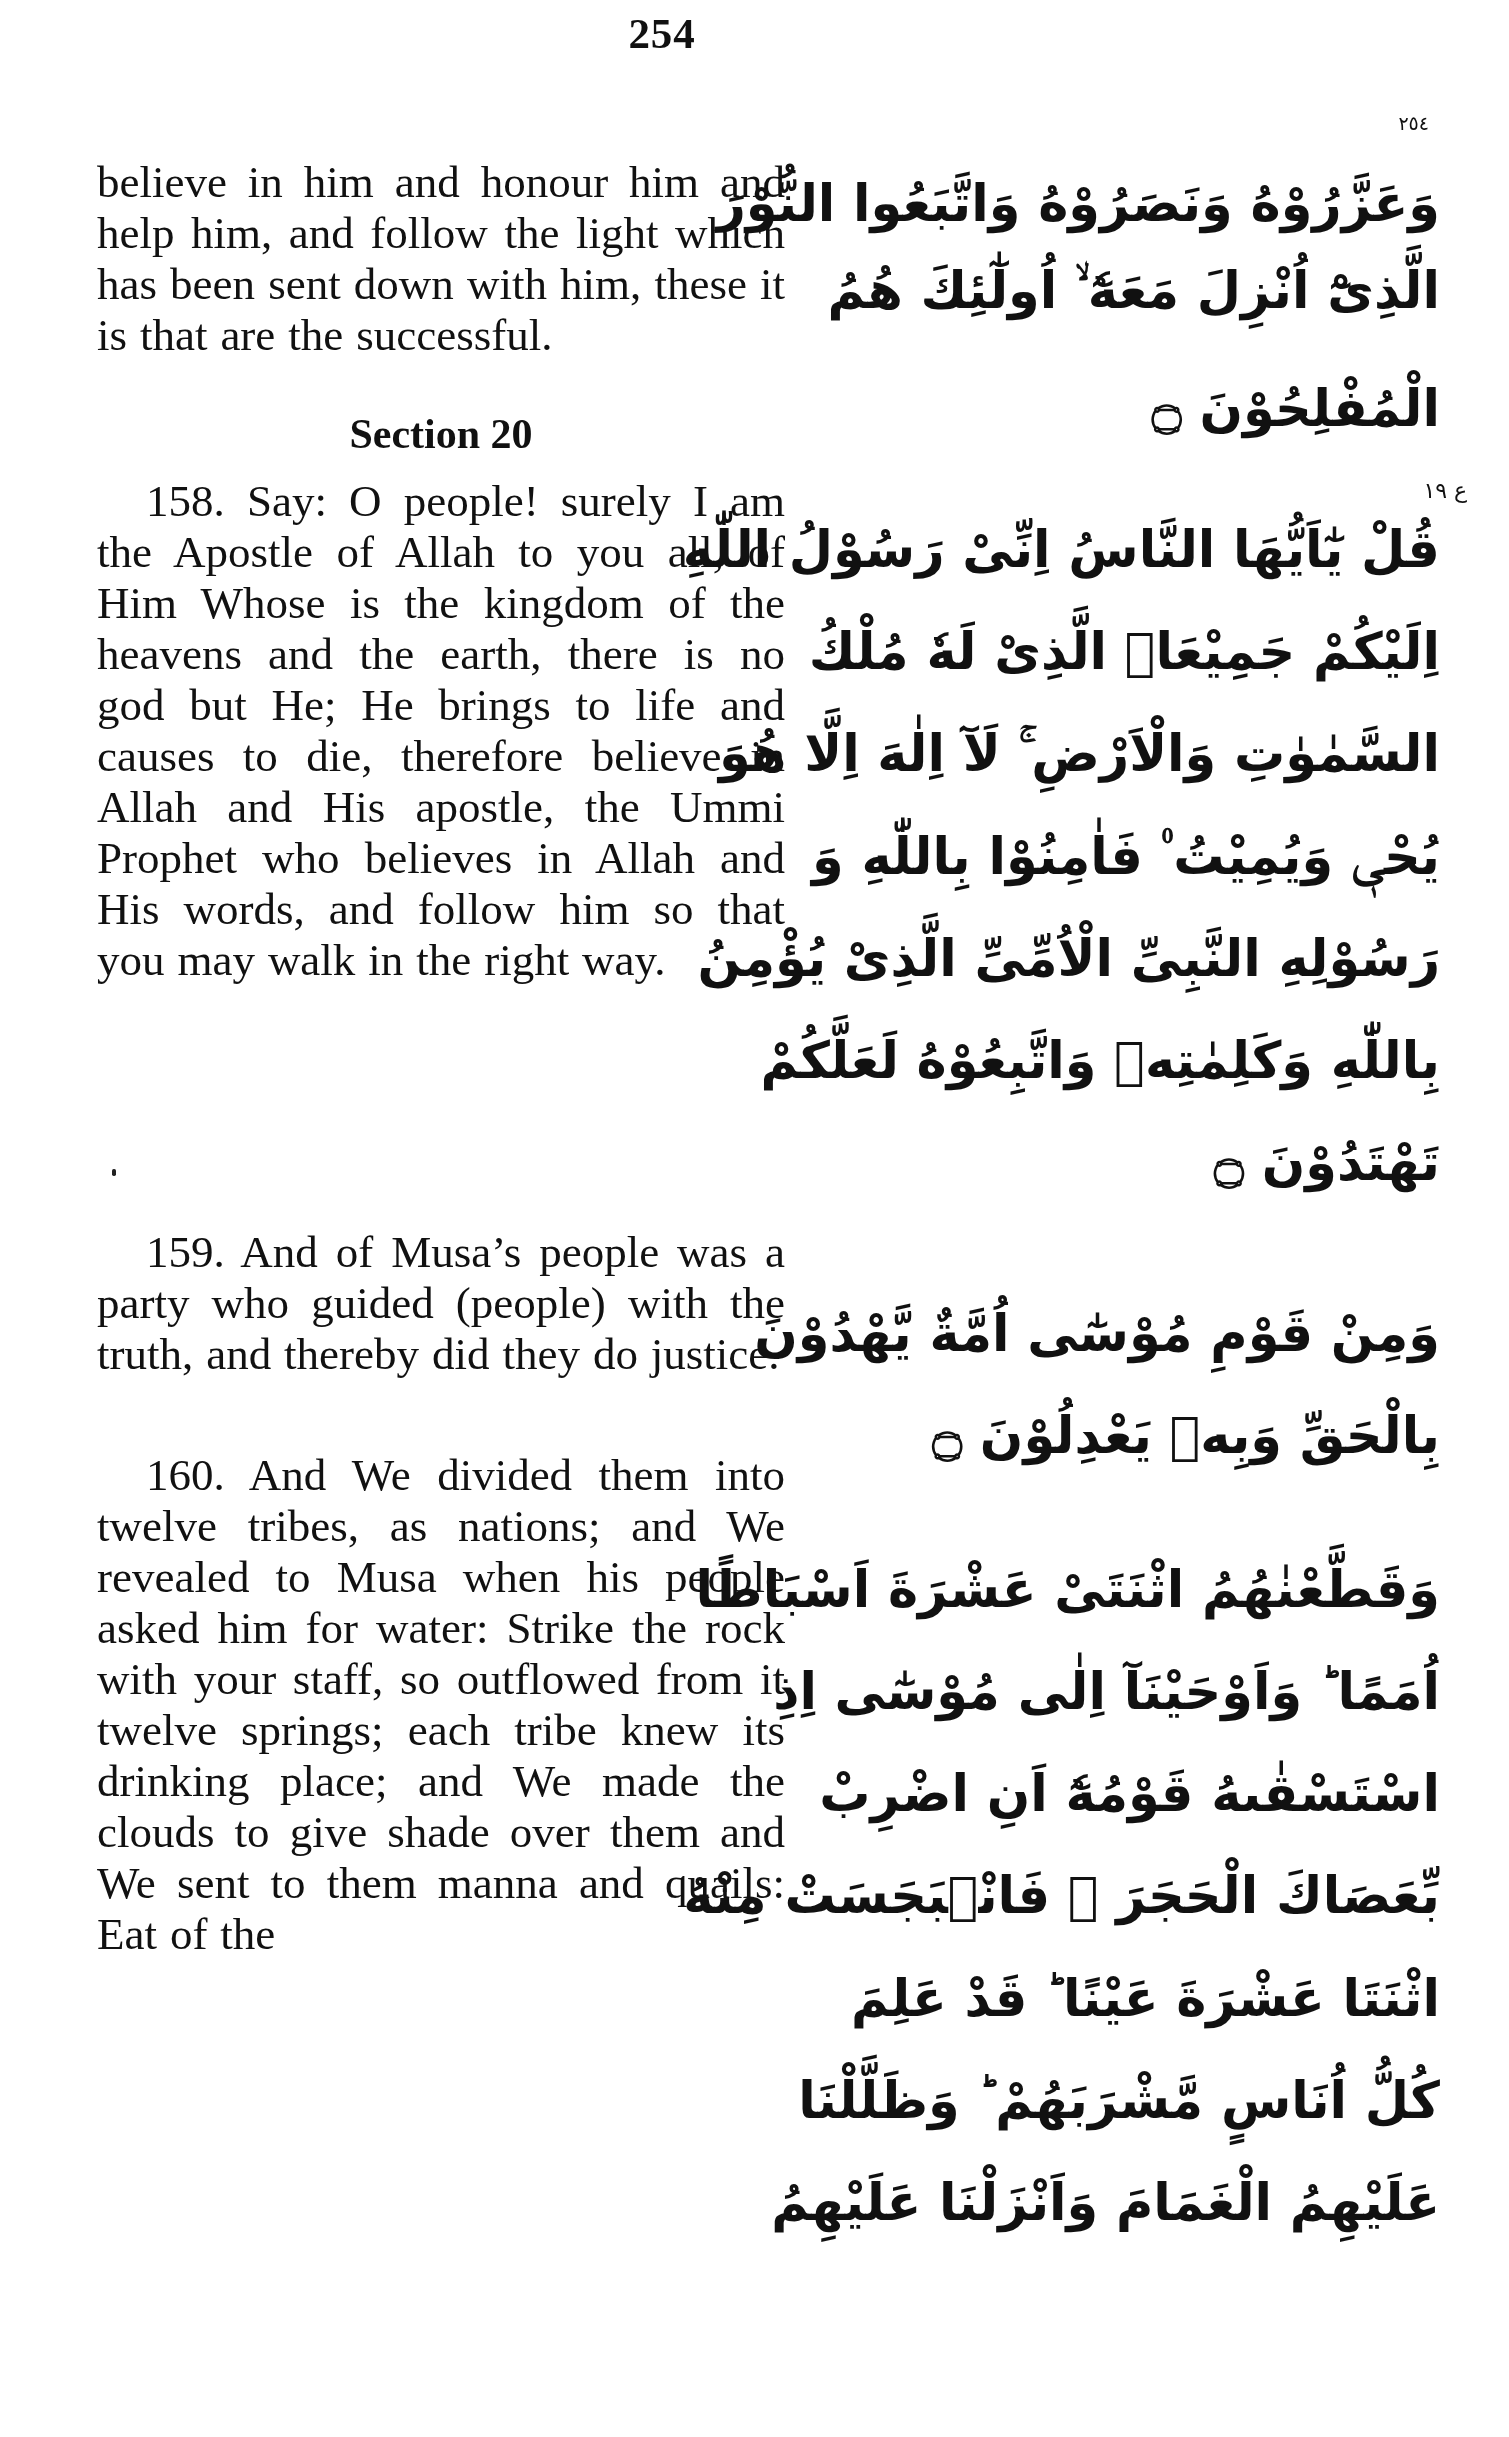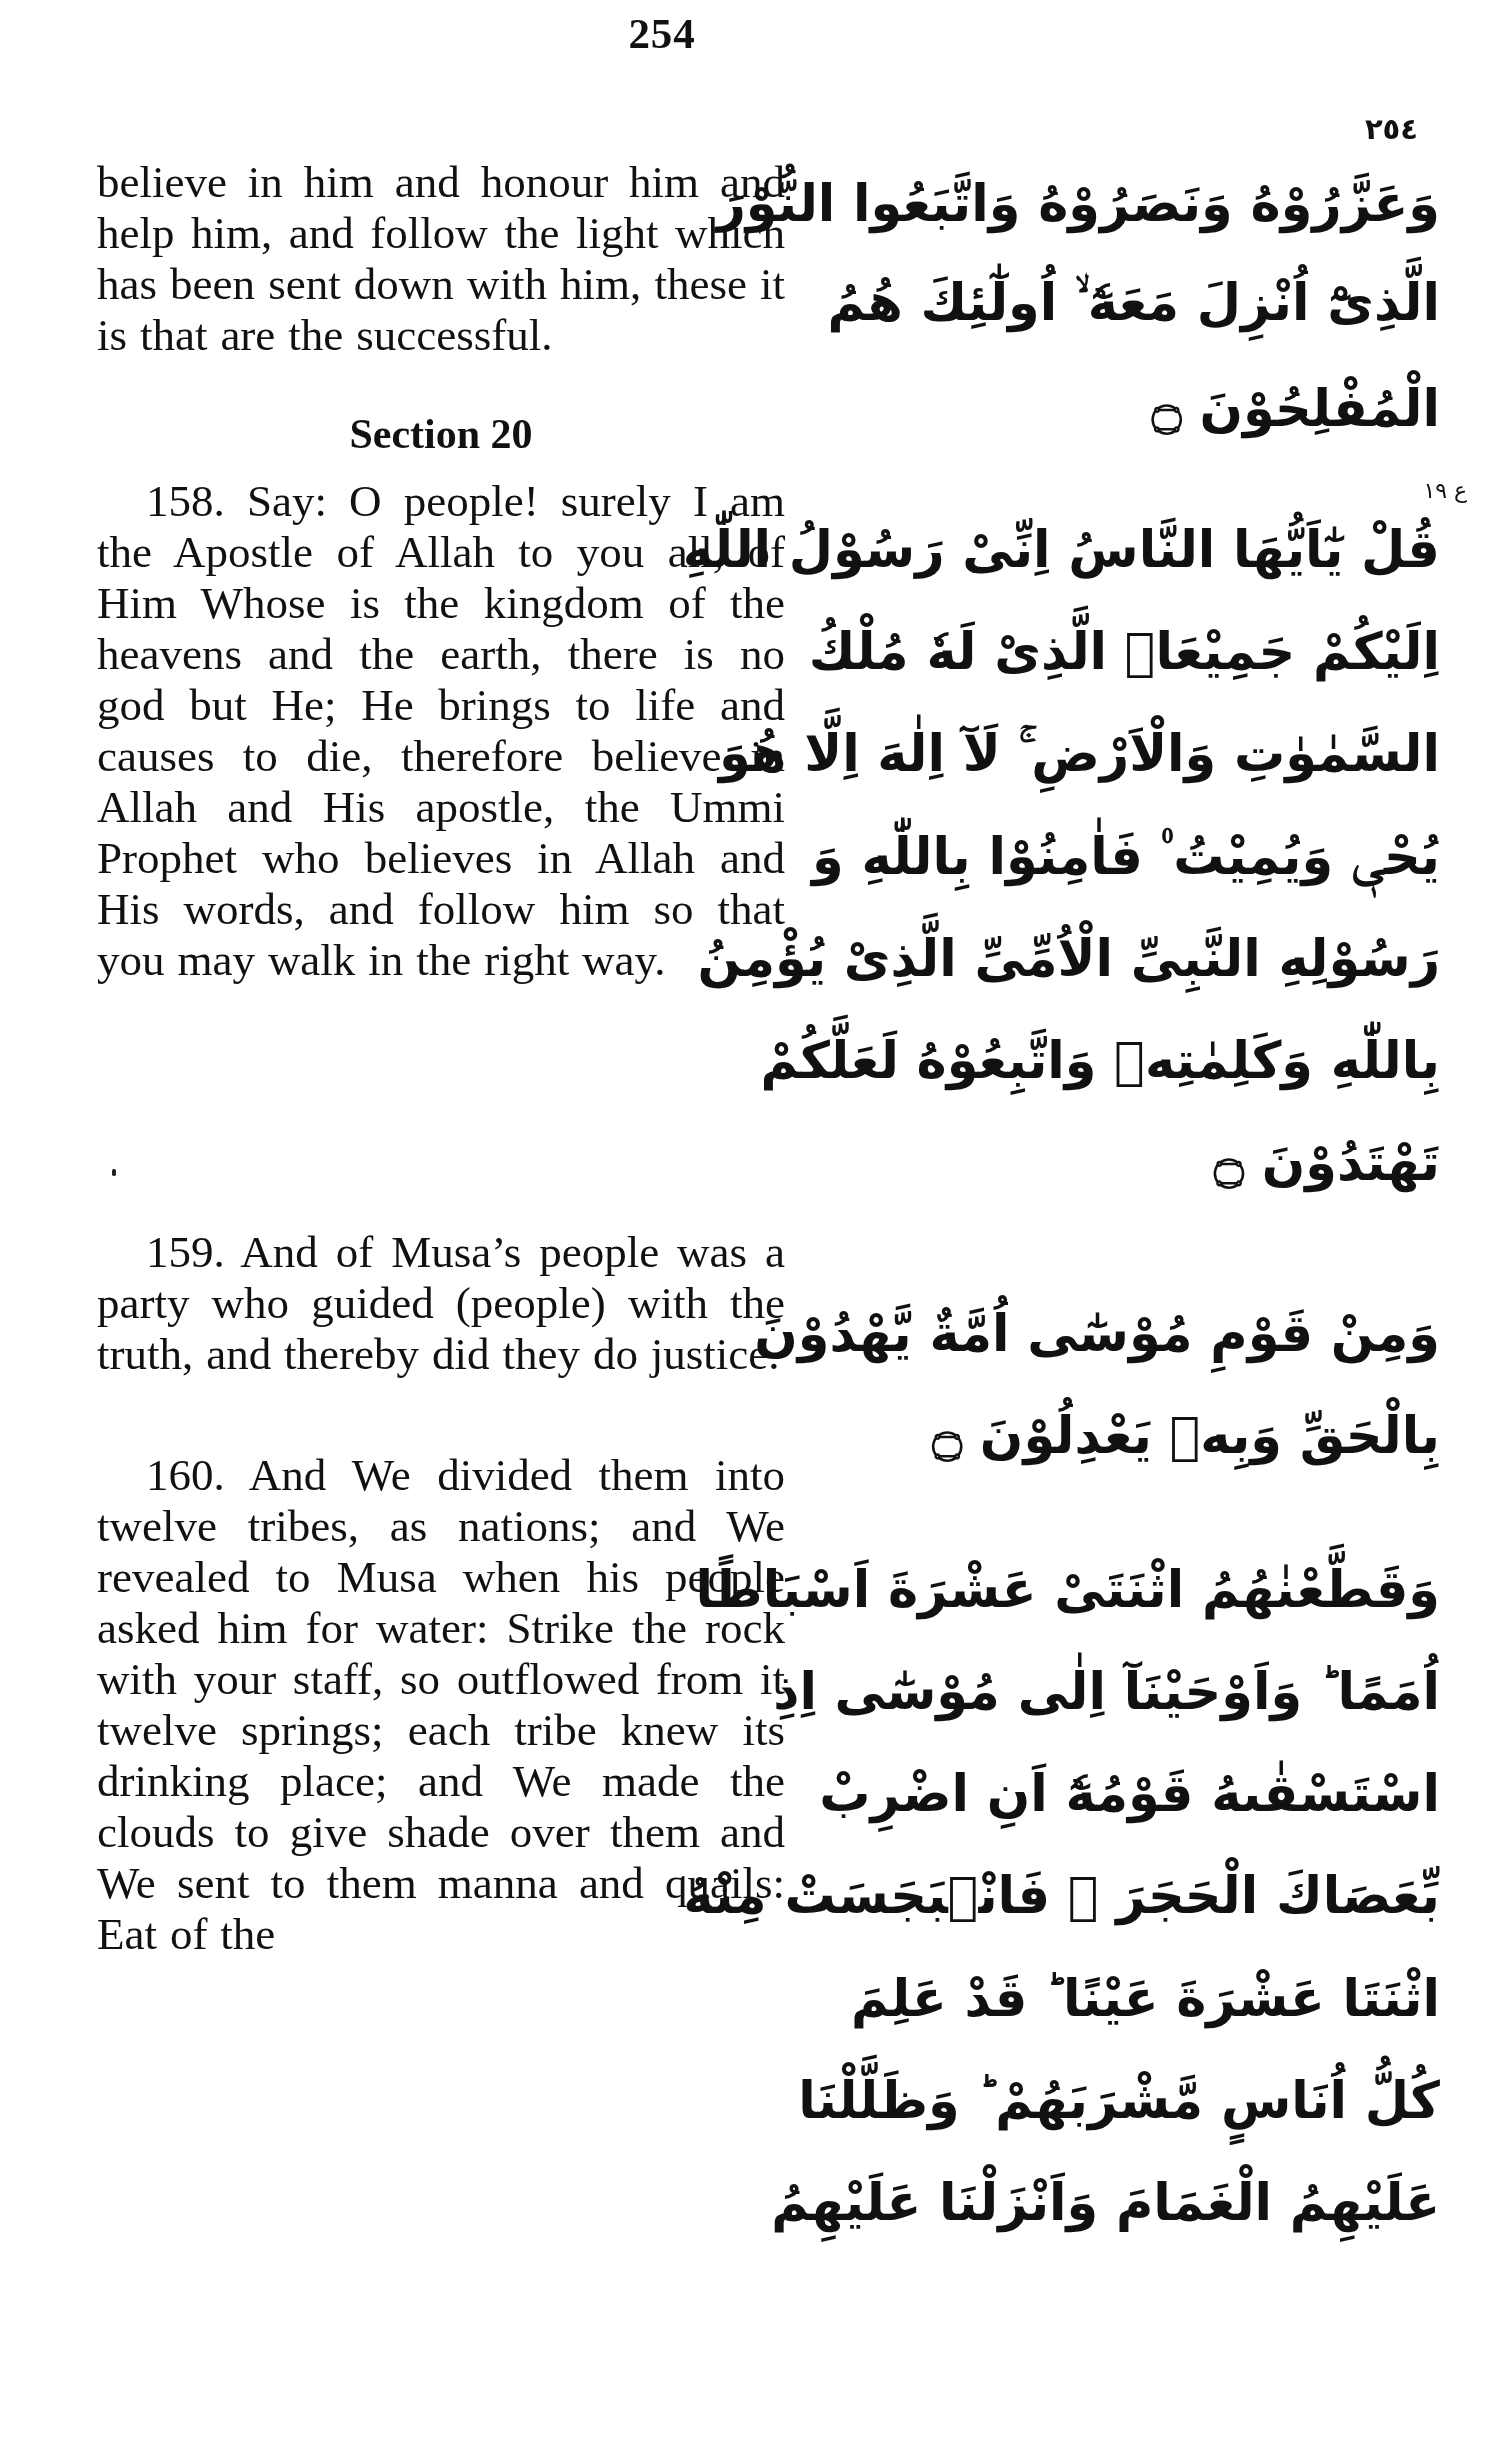--- a/index.html
+++ b/index.html
@@ -59,24 +59,24 @@
   .arabic-col {
     position: absolute;
     left: 852px;
     top: 85px;
     width: 605px;
     direction: rtl;
     font-family: "DejaVu Sans", sans-serif;
   }
   .arabic-page-no {
     position: absolute;
-    right: 39px;
+    right: 28px;
     top: 27px;
-    font-size: 29px;
-    font-weight: bold;
+    font-size: 19px;
+    font-weight: normal;
     direction: rtl;
   }
   .ar-line {
     position: absolute;
     right: 17px;
     width: 588px;
     font-size: 51px;
     font-weight: bold;
     line-height: 94px;
     white-space: nowrap;
@@ -117,21 +117,21 @@
   <p class="para"><span class="indent"></span><span>160.</span> <span>And We divided them into twelve tribes, as nations; and We revealed to Musa when his people asked him for water: Strike the rock with your staff, so outflowed from it twelve springs; each tribe knew its drinking place; and We made the clouds to give shade over them and We sent to them manna and quails: Eat of the</span></p>
 </div>
 
 <div class="stray-mark"></div>
 
 <div class="arabic-col">
   <div class="arabic-page-no">٢٥٤</div>
   <div class="ruku-mark">ع ١٩</div>
 
   <div class="ar-line" style="top:72px">وَعَزَّرُوْهُ وَنَصَرُوْهُ وَاتَّبَعُوا النُّوْرَ</div>
-  <div class="ar-line" style="top:171px">الَّذِیْٓ اُنْزِلَ مَعَهٗٓ ۙ اُولٰٓئِكَ هُمُ</div>
+  <div class="ar-line" style="top:159px">الَّذِیْٓ اُنْزِلَ مَعَهٗٓ ۙ اُولٰٓئِكَ هُمُ</div>
   <div class="ar-line short" style="top:277px">الْمُفْلِحُوْنَ ۝</div>
 
   <div class="ar-line" style="top:418px">قُلْ یٰٓاَیُّهَا النَّاسُ اِنِّیْ رَسُوْلُ اللّٰهِ</div>
   <div class="ar-line" style="top:520px">اِلَیْكُمْ جَمِیْعَاۨ الَّذِیْ لَهٗ مُلْكُ</div>
   <div class="ar-line" style="top:622px">السَّمٰوٰتِ وَالْاَرْضِ ۚ لَآ اِلٰهَ اِلَّا هُوَ</div>
   <div class="ar-line" style="top:725px">یُحْیٖ وَیُمِیْتُ ۠ فَاٰمِنُوْا بِاللّٰهِ وَ</div>
   <div class="ar-line" style="top:827px">رَسُوْلِهِ النَّبِیِّ الْاُمِّیِّ الَّذِیْ یُؤْمِنُ</div>
   <div class="ar-line" style="top:929px">بِاللّٰهِ وَكَلِمٰتِهٖ وَاتَّبِعُوْهُ لَعَلَّكُمْ</div>
   <div class="ar-line short" style="top:1031px">تَهْتَدُوْنَ ۝</div>
 

